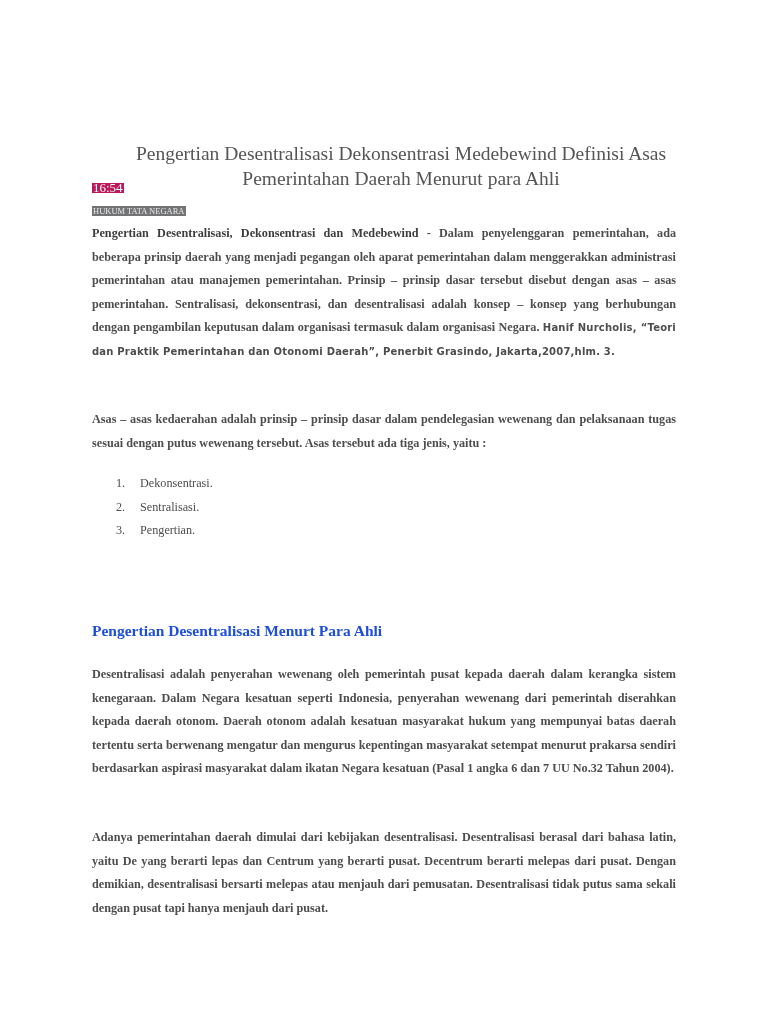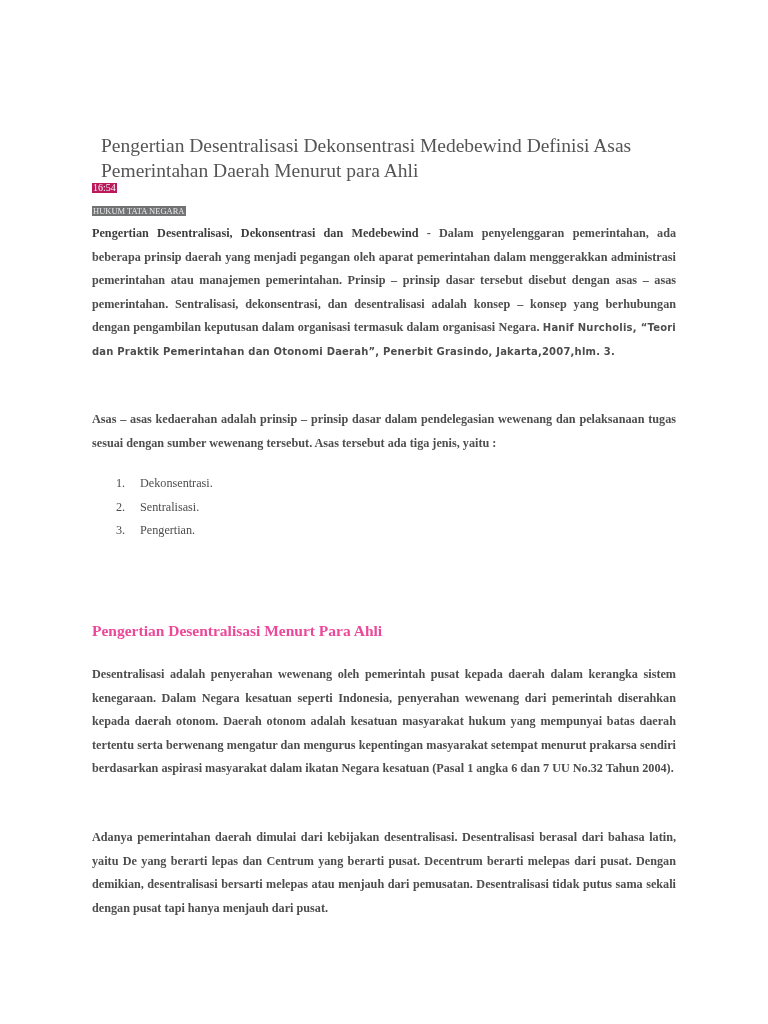--- a/index.html
+++ b/index.html
@@ -1,46 +1,46 @@
 <!DOCTYPE html>
 <html><head>
 <meta charset="utf-8">
 <style>
   html, body { margin: 0; padding: 0; background: #ffffff; }
   body { width: 768px; height: 1024px; overflow: hidden; position: relative;
          font-family: "Liberation Serif", "DejaVu Serif", serif; color: #4a4a4a; }
   .page { position: absolute; left: 92px; top: 0; width: 584px; }
   .title { position: absolute; top: 124px; left: 0; width: 584px;
-           font-size: 19.5px; line-height: 25px; color: #555; font-weight: normal; margin: 9px; }
-  .time-badge { position: absolute; top: 183px; left: 0; font-size: 10px; line-height: 10px;
+           font-size: 19.5px; line-height: 25px; color: #555; font-weight: normal; margin: 17px; text-align: center; }
+  .time-badge { position: absolute; top: 183px; left: 0; font-size: 13px; line-height: 10px;
                 background: #be185d; color: #e8fff8; padding: 0 1px; }
   .cat-badge { position: absolute; top: 206px; left: 0; font-size: 8.5px; line-height: 10px;
                background: #737373; color: #e6e9ee; padding: 0 1px; }
   .para { position: absolute; left: 0; width: 584px; margin: 0;
           font-size: 12.2px; line-height: 23.6px; text-align: justify; color: #4d4d4d; font-weight: bold; }
   .para b { color: #3d3d3d; }
   .cite { font-family: "DejaVu Sans", sans-serif; font-size: 10px; letter-spacing: 0.2px; }
   .list { position: absolute; left: 24px; top: 472px; margin: 0; padding: 0; list-style: none;
           font-size: 12.2px; line-height: 23.6px; color: #4d4d4d; }
   .list li { display: flex; }
   .list .num { width: 24px; }
-  .h2 { position: absolute; top: 622px; left: 0; margin: 0; font-size: 15.5px; font-weight: bold; color: #ec4899; }
+  .h2 { position: absolute; top: 622px; left: 0; margin: 0; font-size: 15.5px; font-weight: bold; color: #1d4ed8; }
 </style>
 </head>
 <body>
 
 <div class="page">
   <h1 class="title">Pengertian Desentralisasi Dekonsentrasi Medebewind Definisi Asas Pemerintahan Daerah Menurut para Ahli</h1>
 
   <span class="time-badge">16:54</span>
   <span class="cat-badge">HUKUM TATA NEGARA</span>
 
   <p class="para" style="top:222px;"><b>Pengertian Desentralisasi, Dekonsentrasi dan Medebewind</b><span> - Dalam penyelenggaran pemerintahan, ada beberapa prinsip daerah yang menjadi pegangan oleh aparat pemerintahan dalam menggerakkan administrasi pemerintahan atau manajemen pemerintahan. Prinsip – prinsip dasar tersebut disebut dengan asas – asas pemerintahan. Sentralisasi, dekonsentrasi, dan desentralisasi adalah konsep – konsep yang berhubungan dengan pengambilan keputusan dalam organisasi termasuk dalam organisasi Negara. </span><span class="cite">Hanif Nurcholis, “Teori dan Praktik Pemerintahan dan Otonomi Daerah”, Penerbit Grasindo, Jakarta,2007,hlm. 3.</span></p>
 
-  <p class="para" style="top:408px;">Asas – asas kedaerahan adalah prinsip – prinsip dasar dalam pendelegasian wewenang dan pelaksanaan tugas sesuai dengan sumber wewenang tersebut. Asas tersebut ada tiga jenis, yaitu :</p>
+  <p class="para" style="top:408px;">Asas – asas kedaerahan adalah prinsip – prinsip dasar dalam pendelegasian wewenang dan pelaksanaan tugas sesuai dengan putus wewenang tersebut. Asas tersebut ada tiga jenis, yaitu :</p>
 
   <ol class="list">
     <li>
         <span class="num">1.</span>
         <span>Dekonsentrasi.</span>
       </li>
     <li>
         <span class="num">2.</span>
         <span>Sentralisasi.</span>
       </li>

